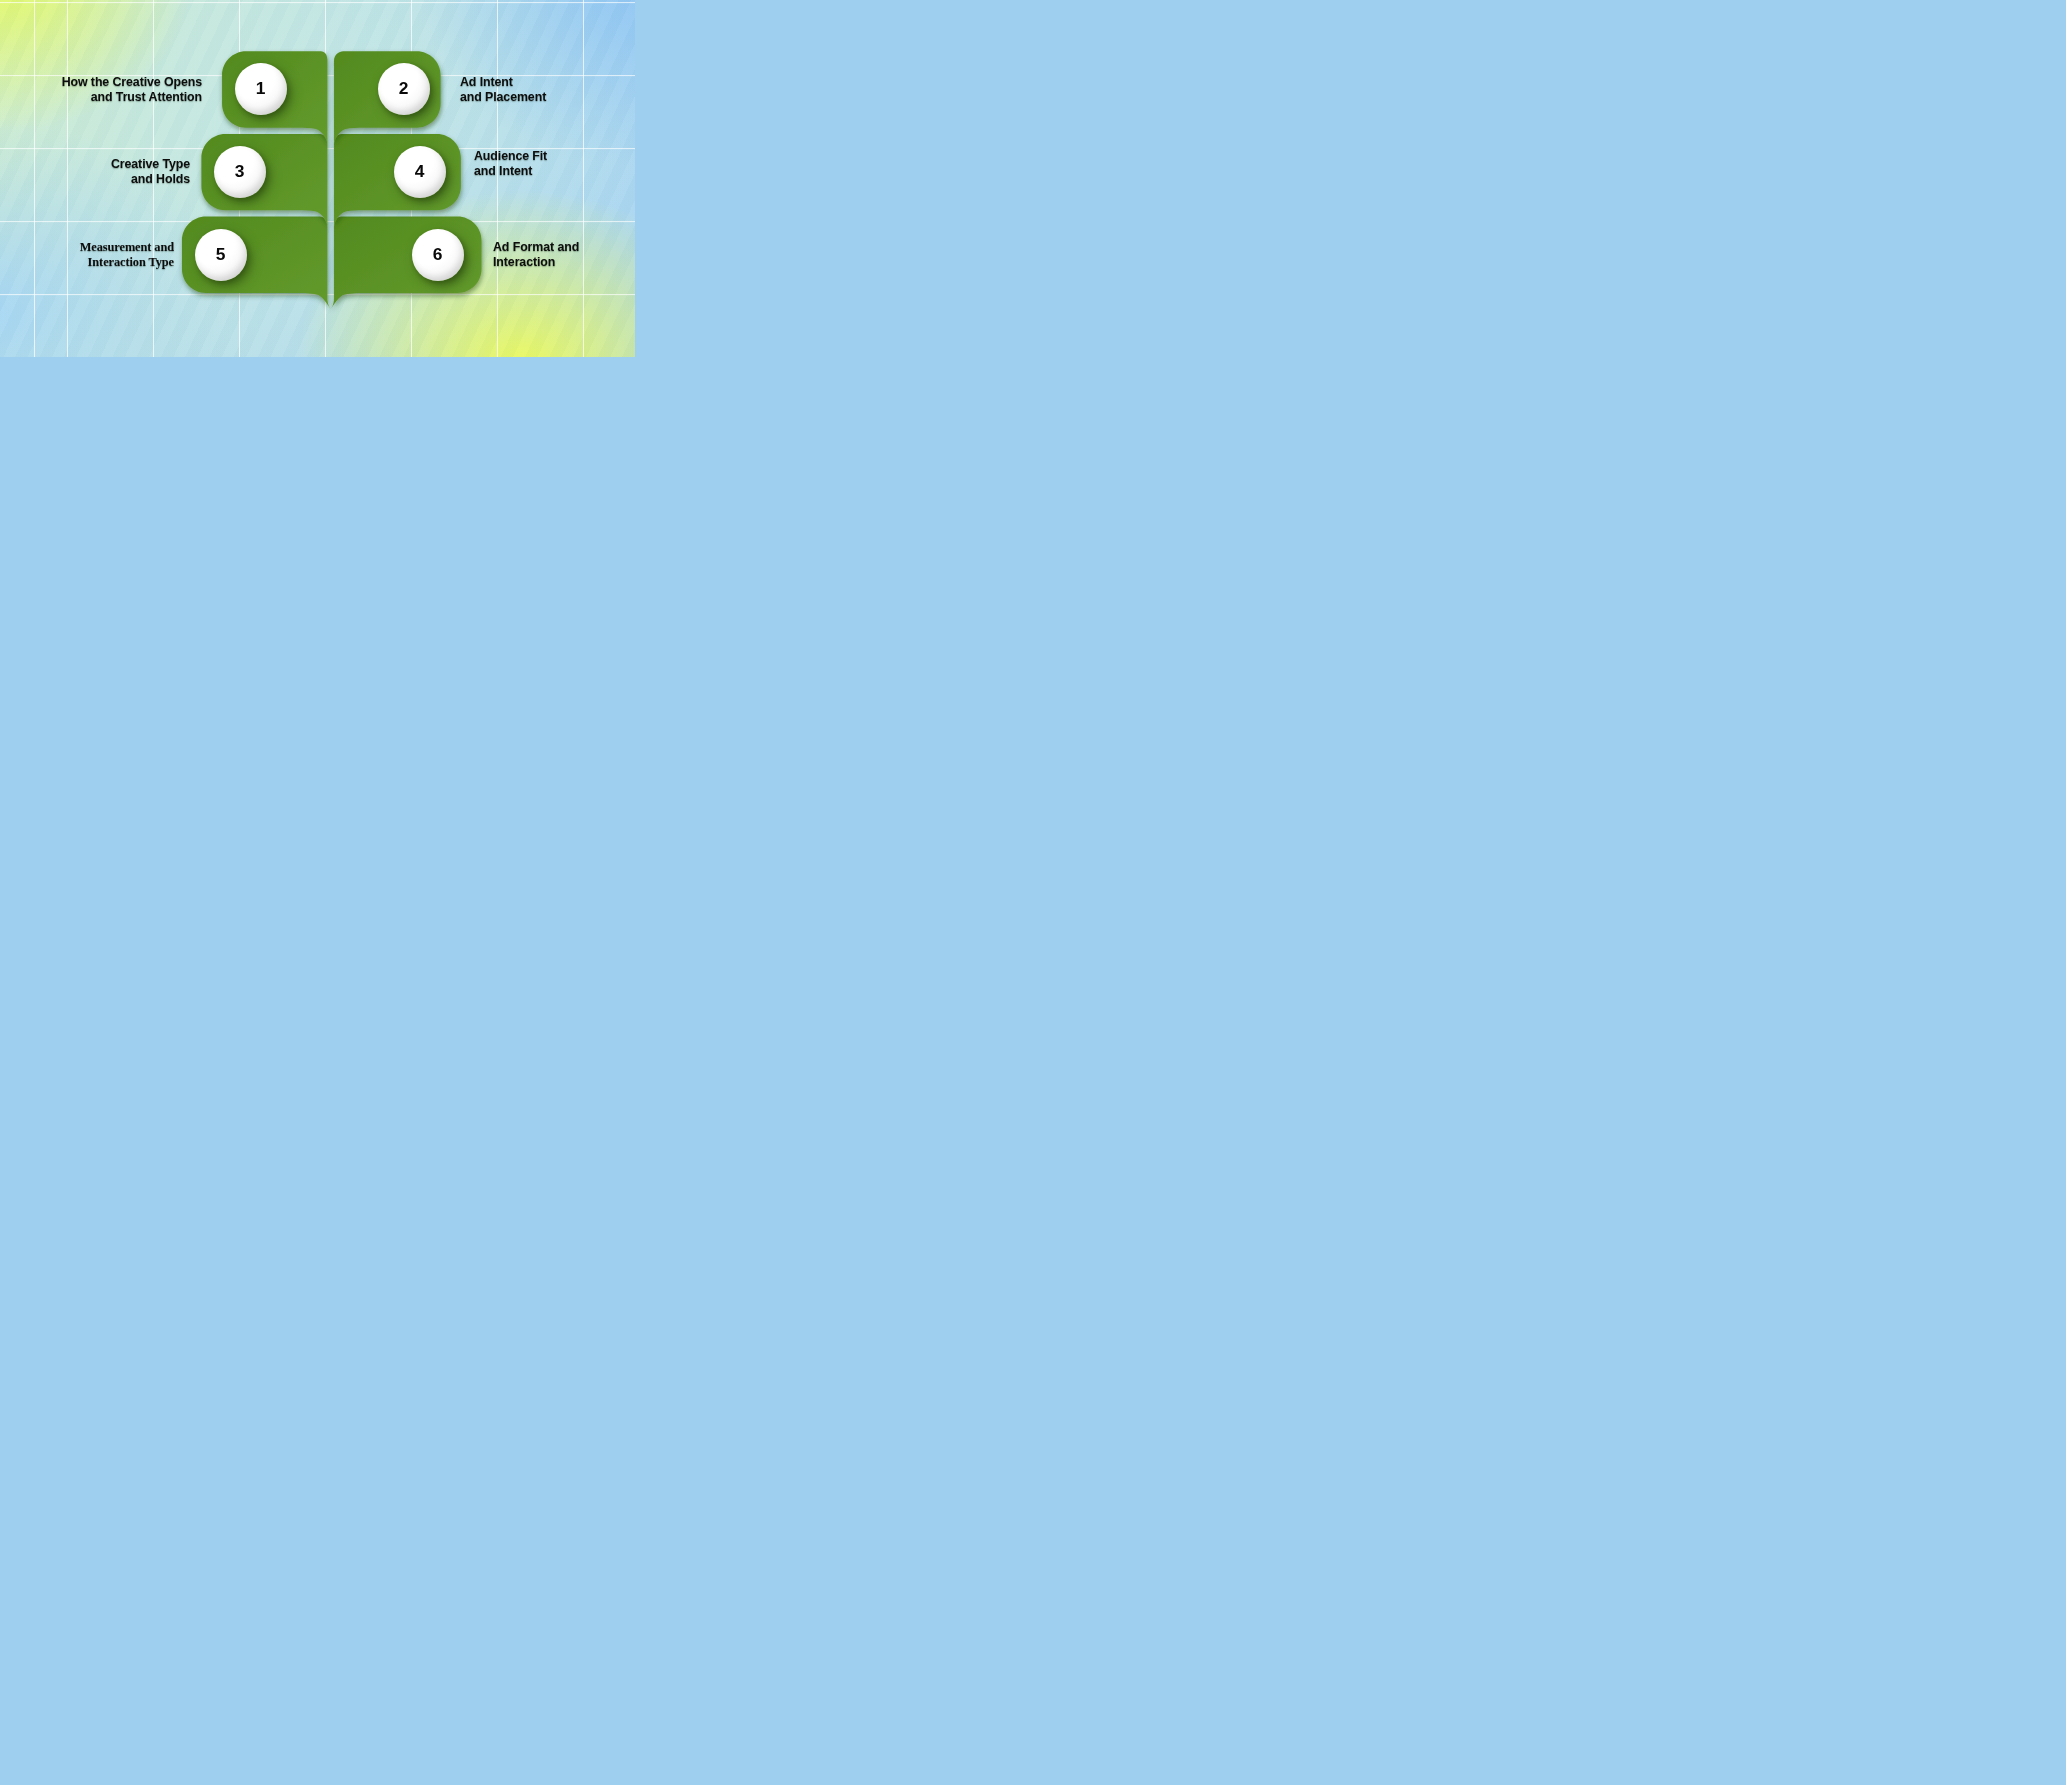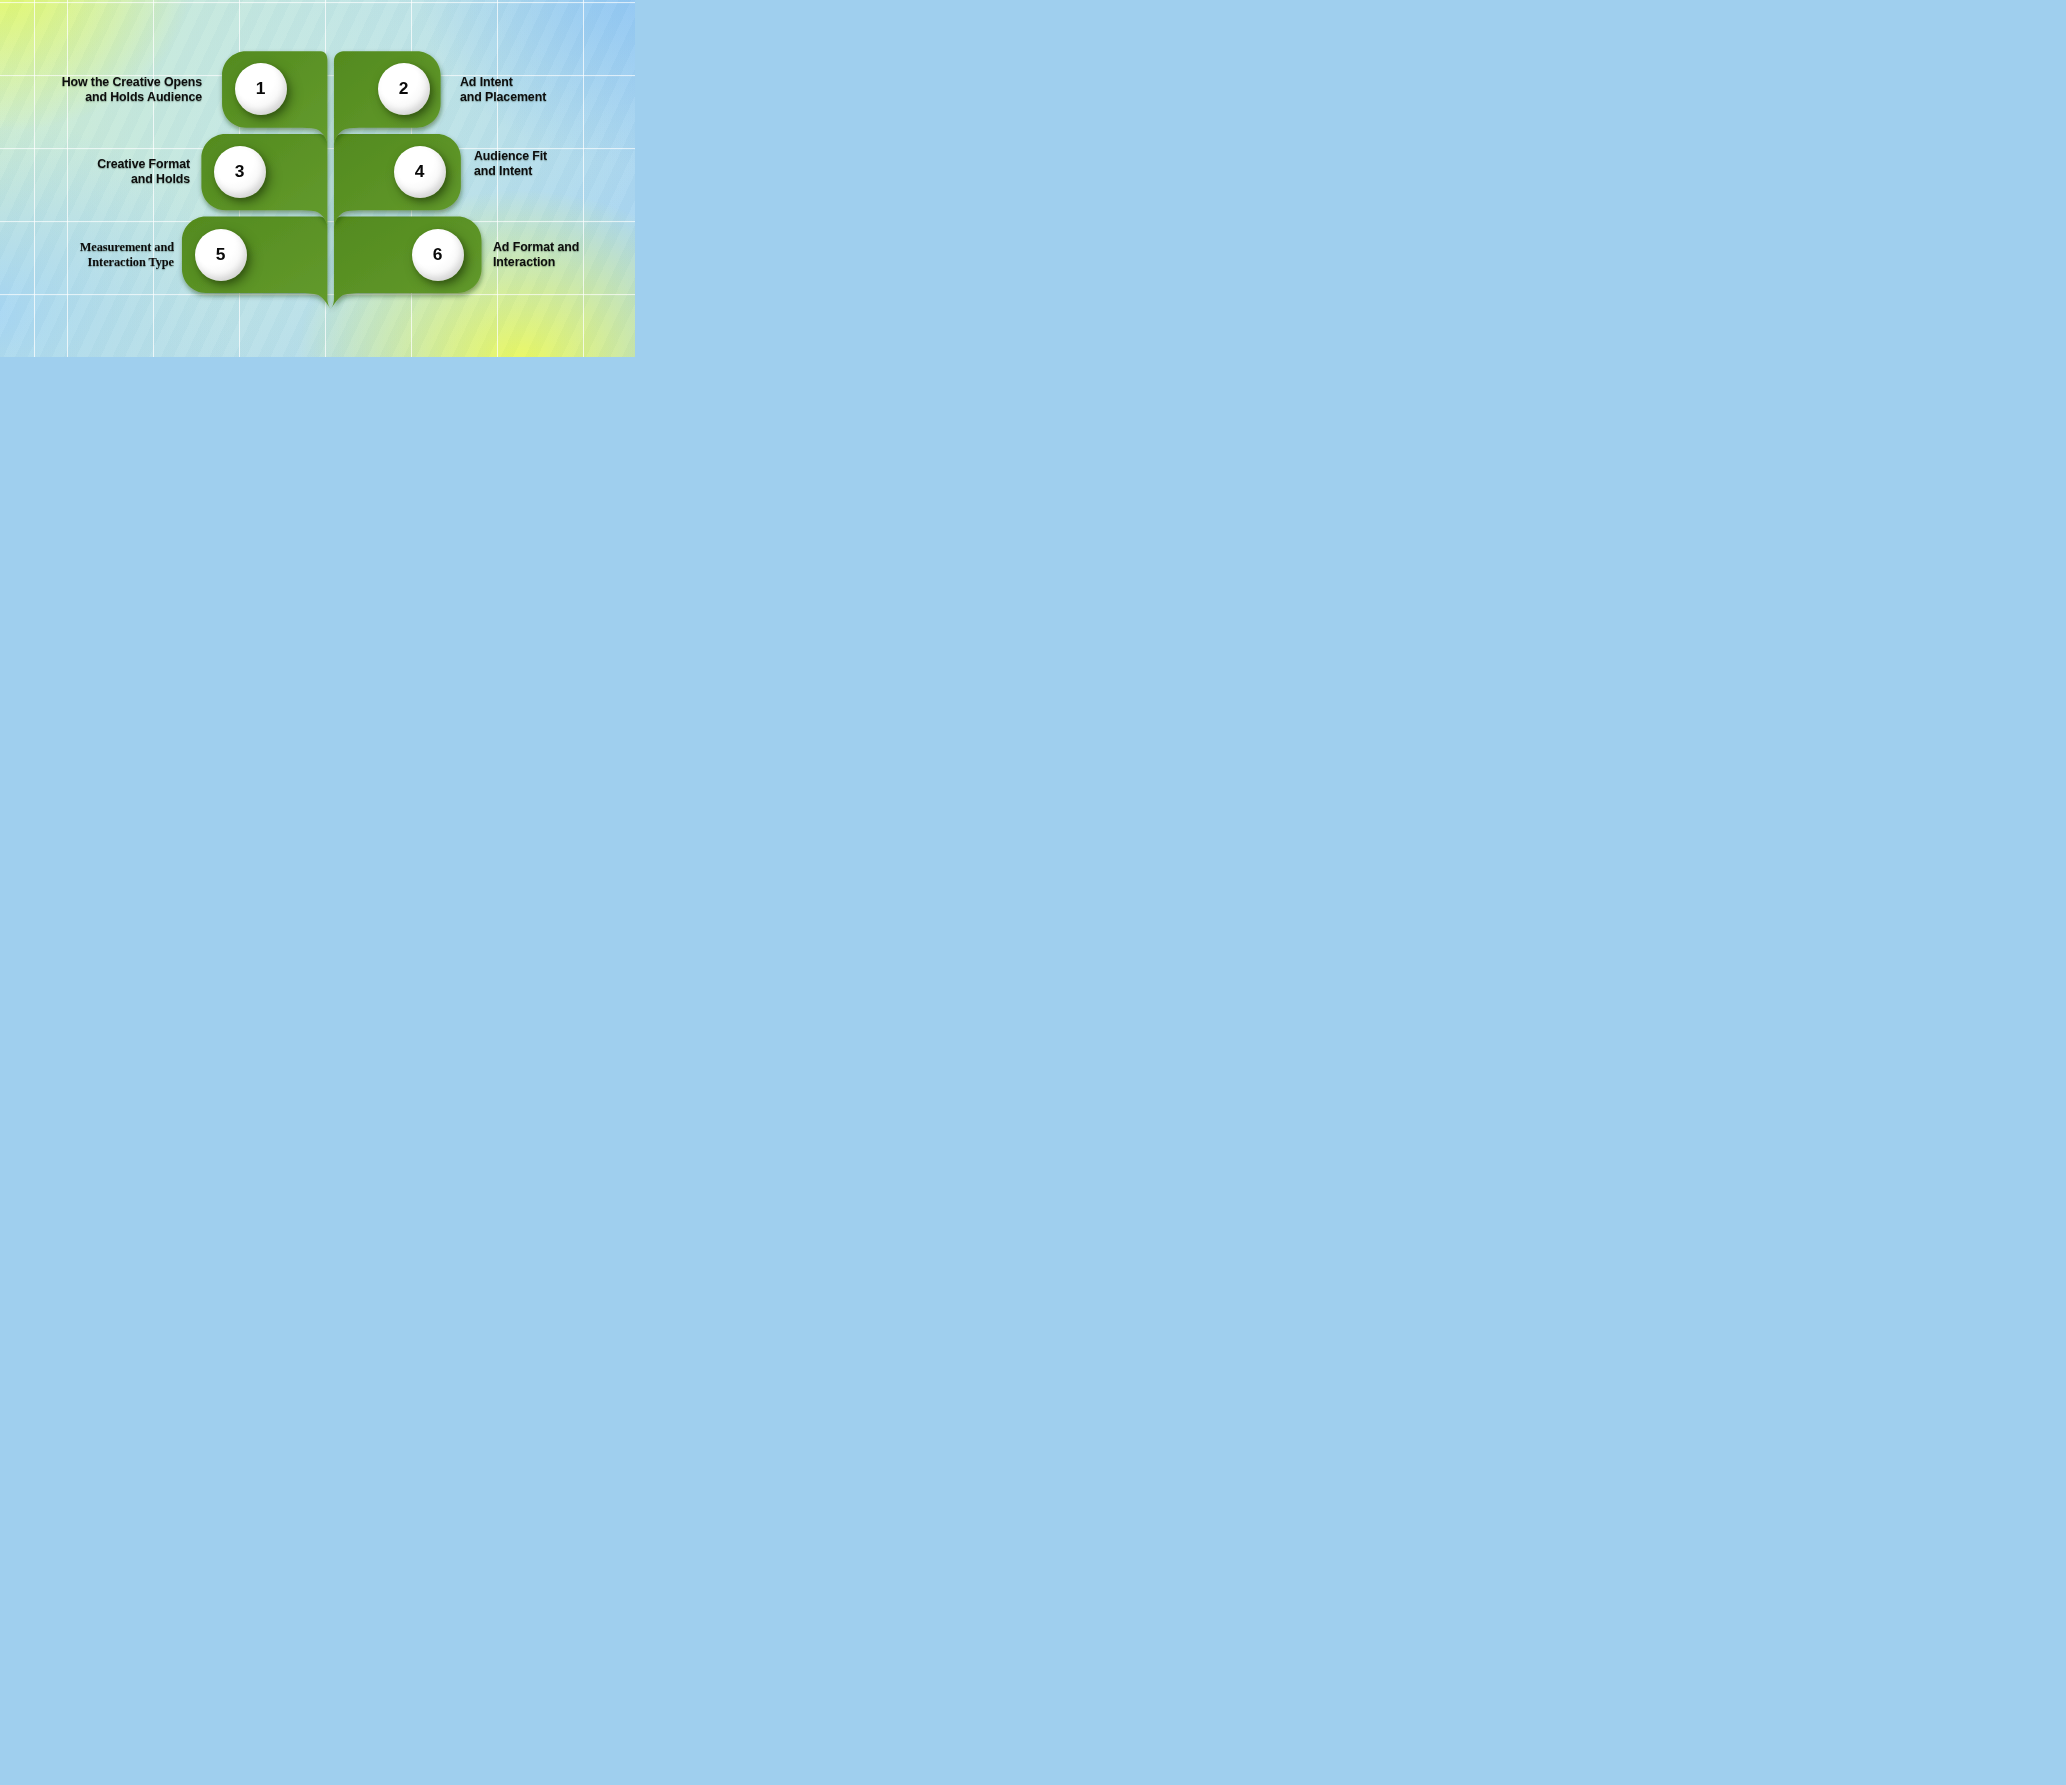--- a/index.html
+++ b/index.html
@@ -142,28 +142,28 @@
   </div>
   <div class="num-circle" style="left:195px; top:229px;">
     <span class="num">5</span>
   </div>
   <div class="num-circle" style="left:412px; top:229px;">
     <span class="num">6</span>
   </div>
 
   <div class="label align-right" style="right:433px; top:75px;margin-left:18px;">
     <span>How the Creative Opens</span>
-    <span>and Holds Audience</span>
+    <span>and Trust Attention</span>
   </div>
   <div class="label align-left" style="left:460px; top:75px;">
     <span>Ad Intent</span>
     <span>and Placement</span>
   </div>
   <div class="label align-right" style="right:445px; top:157px;">
-    <span>Creative Format</span>
+    <span>Creative Type</span>
     <span>and Holds</span>
   </div>
   <div class="label align-left" style="left:474px; top:149px;">
     <span>Audience Fit</span>
     <span>and Intent</span>
   </div>
   <div class="label align-right" style="right:461px; top:240px;font-family:Liberation Serif, serif;">
     <span>Measurement and</span>
     <span>Interaction Type</span>
   </div>

